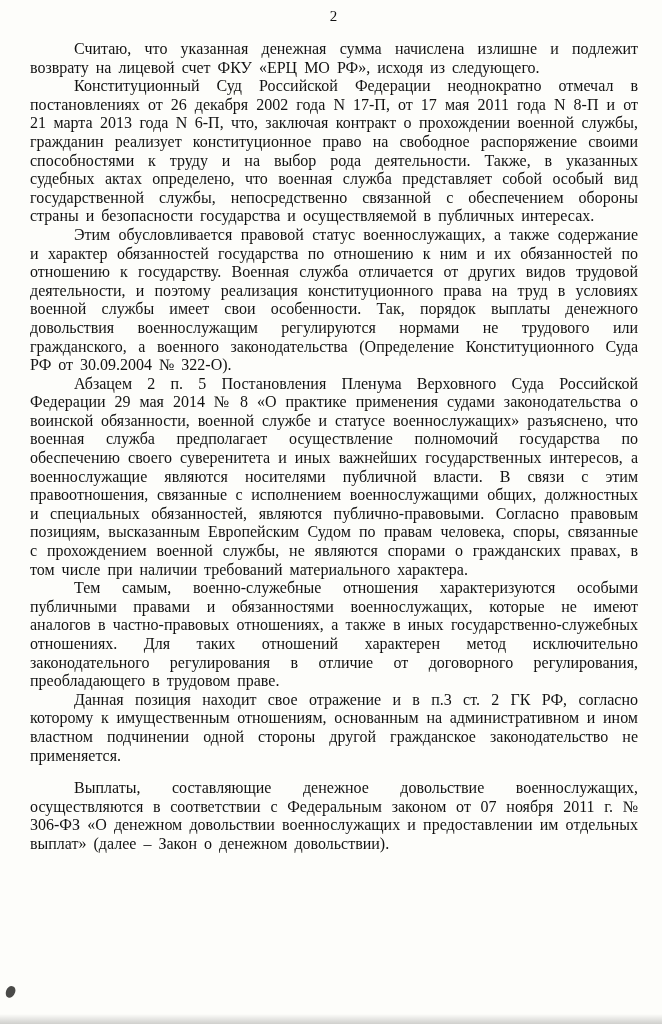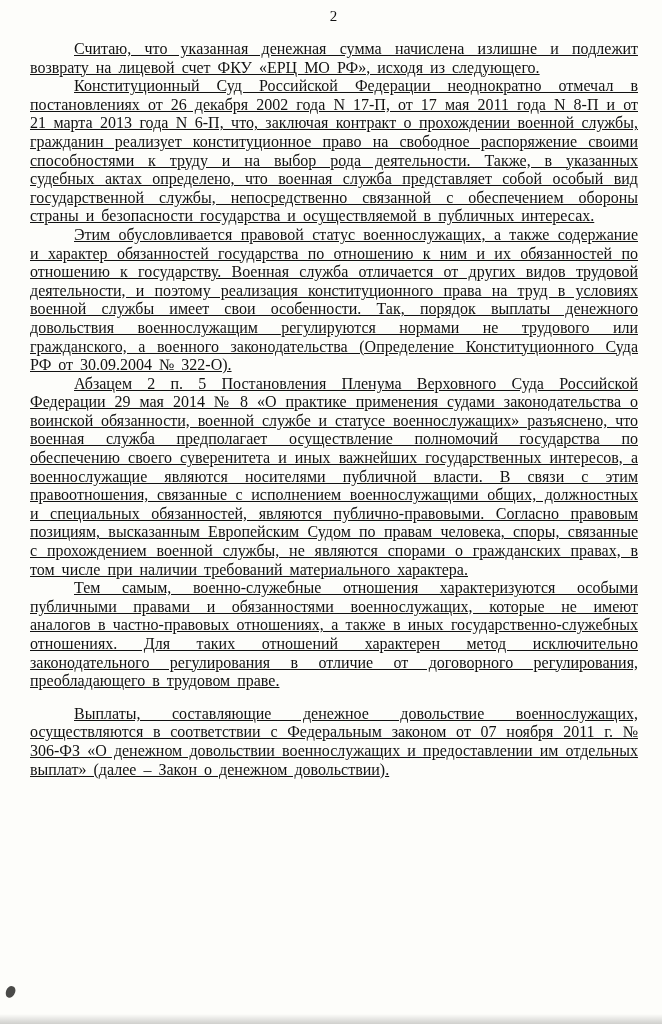--- a/index.html
+++ b/index.html
@@ -45,35 +45,35 @@
     margin: 0 0 16px 0;
     letter-spacing: 1px;
   }
   .body-text p {
     margin: 0;
     font-size: 16px;
     line-height: 18.6px;
     text-align: justify;
     text-indent: 44px;
     word-spacing: 3px;
-    text-decoration: underline;
   }
   .body-text p.gap-before {
     margin-top: 14px;
   }
 </style>
 </head>
 <body>
 
 <div class="page">
   <div class="page-number">2</div>
 
   <div class="body-text">
     <p>Считаю, что указанная  денежная сумма начислена излишне и подлежит возврату на лицевой счет ФКУ «ЕРЦ МО РФ», исходя из следующего.</p>
     <p>Конституционный Суд Российской Федерации неоднократно отмечал в постановлениях от 26 декабря 2002 года N 17-П, от 17 мая 2011 года N 8-П и от 21 марта 2013 года N 6-П, что, заключая контракт о прохождении военной службы, гражданин реализует конституционное право на свободное распоряжение своими способностями к труду и на выбор рода деятельности. Также, в указанных судебных актах определено, что военная служба представляет собой особый вид государственной службы, непосредственно связанной с обеспечением обороны страны и безопасности государства и осуществляемой в публичных интересах.</p>
     <p>Этим обусловливается правовой статус военнослужащих, а также содержание и характер обязанностей государства по отношению к ним и их обязанностей по отношению к государству. Военная служба отличается от других видов трудовой деятельности, и поэтому реализация конституционного права на труд в условиях военной службы имеет свои особенности. Так, порядок выплаты денежного довольствия военнослужащим регулируются нормами не трудового или гражданского, а военного законодательства (Определение Конституционного Суда РФ от 30.09.2004 № 322-О).</p>
     <p>Абзацем 2 п. 5 Постановления Пленума Верховного Суда Российской Федерации 29 мая 2014 № 8 «О практике применения судами законодательства о воинской обязанности, военной службе и статусе военнослужащих» разъяснено, что военная служба предполагает осуществление полномочий государства по обеспечению своего суверенитета и иных важнейших государственных интересов, а военнослужащие являются носителями публичной власти. В связи с этим правоотношения, связанные с исполнением военнослужащими общих, должностных и специальных обязанностей, являются публично-правовыми. Согласно правовым позициям, высказанным Европейским Судом по правам человека, споры, связанные с прохождением военной службы, не являются спорами о гражданских правах, в том числе при наличии требований материального характера.</p>
     <p>Тем самым, военно-служебные отношения характеризуются особыми публичными правами и обязанностями военнослужащих, которые не имеют аналогов в частно-правовых отношениях, а также в иных государственно-служебных отношениях. Для таких отношений характерен метод исключительно законодательного регулирования в отличие от договорного регулирования, преобладающего в трудовом праве.</p>
+    <p>Данная позиция находит свое отражение и в п.3 ст. 2 ГК РФ, согласно которому к имущественным отношениям, основанным на административном и ином властном подчинении одной стороны другой гражданское законодательство не применяется.</p>
     <p class="gap-before">Выплаты, составляющие денежное довольствие военнослужащих, осуществляются в соответствии с Федеральным законом от 07 ноября 2011 г. № 306-ФЗ «О денежном довольствии военнослужащих и предоставлении им отдельных выплат» (далее – Закон о денежном довольствии).</p>
   </div>
 
   <div class="speck"></div>
 </div>
 
 </body></html>

